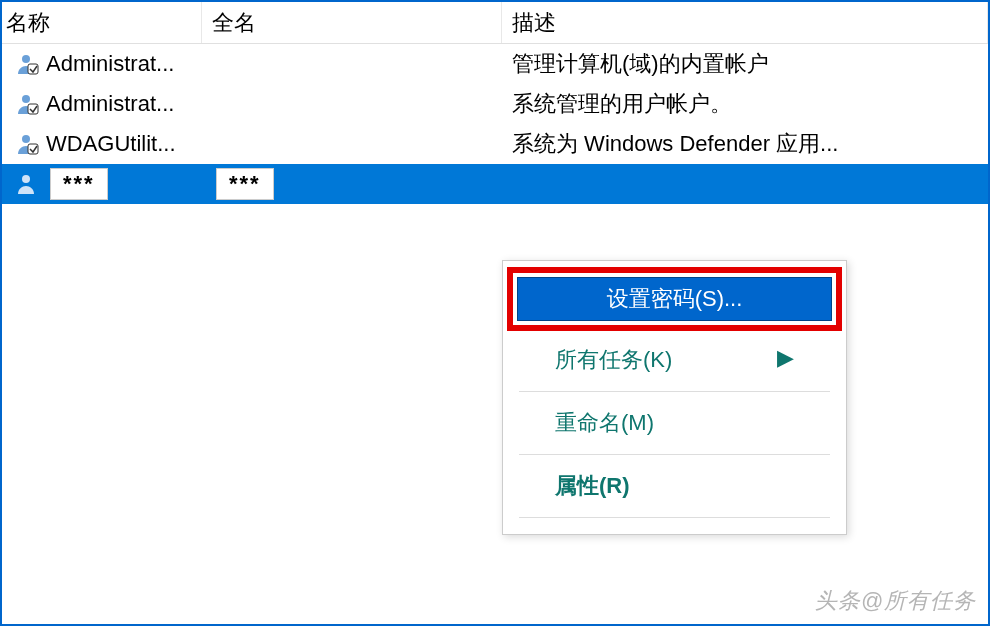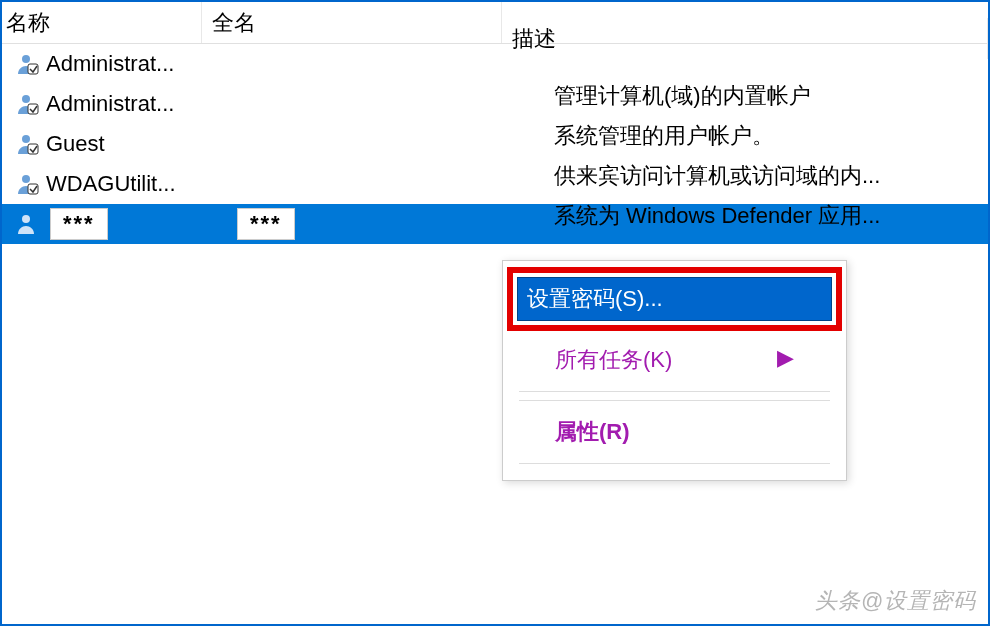--- a/index.html
+++ b/index.html
@@ -19,34 +19,33 @@
       position: relative;
     }
     .header-row {
       display: flex;
       height: 42px;
       border-bottom: 1px solid #e0e0e0;
       align-items: center;
     }
     .col-name { width: 200px; padding-left: 4px; }
     .col-fullname { width: 300px; padding-left: 10px; }
-    .col-desc { flex: 1; padding-left: 10px; margin-top: 32px; }
+    .col-desc { flex: 1; padding-left: 10px; }
     .header-cell {
       color: #000;
       font-size: 22px;
       border-right: 1px solid #e8e8e8;
       height: 100%;
       display: flex;
       align-items: center;
     }
     .row {
       display: flex;
       height: 40px;
       align-items: flex-start;
-      gap: 21px;
     }
     .row.selected {
       background: #0078d7;
       color: white;
     }
     .cell {
       height: 100%;
       display: flex;
       align-items: center;
     }
@@ -79,26 +78,27 @@
       padding: 8px 2px;
     }
     .menu-highlight-border {
       border: 6px solid #e30000;
       padding: 4px;
       margin: -2px 2px 6px 2px;
     }
     .menu-item-highlighted {
       background: #0066cc;
       color: white;
-      padding: 6px 9px;
+      padding: 6px 0;
+      text-align: center;
       border: 1px solid #004488;
     }
     .menu-item {
       padding: 8px 50px;
-      color: #a21caf;
+      color: #0f766e;
     }
     .menu-item.bold { font-weight: bold; }
     .menu-separator {
       height: 1px;
       background: #dddddd;
       margin: 8px 14px;
     }
     .watermark {
       position: absolute;
       right: 12px;
@@ -145,46 +145,31 @@
             <rect x="12" y="12" width="10" height="10" rx="2" fill="#fff" stroke="#333" stroke-width="1"></rect>
             <path d="M14 17l3 3 4-6" stroke="#333" stroke-width="1.5" fill="none"></path>
           </svg>
       </span>
       <span>Administrat...</span>
     </div>
     <div class="cell col-fullname"></div>
     <div class="cell col-desc">系统管理的用户帐户。</div>
   </div>
 
+
   <div class="row">
     <div class="cell col-name">
       <span class="icon-user">
         <svg viewBox="0 0 24 24">
             <circle cx="10" cy="7" r="4" fill="#6aa0d8"></circle>
             <path d="M2 22c0-5 4-8 8-8s8 3 8 8" fill="#6aa0d8"></path>
             <rect x="12" y="12" width="10" height="10" rx="2" fill="#fff" stroke="#333" stroke-width="1"></rect>
             <path d="M14 17l3 3 4-6" stroke="#333" stroke-width="1.5" fill="none"></path>
           </svg>
       </span>
-      <span>Guest</span>
-    </div>
-    <div class="cell col-fullname"></div>
-    <div class="cell col-desc">供来宾访问计算机或访问域的内...</div>
-  </div>
-
-  <div class="row">
-    <div class="cell col-name">
-      <span class="icon-user">
-        <svg viewBox="0 0 24 24">
-            <circle cx="10" cy="7" r="4" fill="#6aa0d8"></circle>
-            <path d="M2 22c0-5 4-8 8-8s8 3 8 8" fill="#6aa0d8"></path>
-            <rect x="12" y="12" width="10" height="10" rx="2" fill="#fff" stroke="#333" stroke-width="1"></rect>
-            <path d="M14 17l3 3 4-6" stroke="#333" stroke-width="1.5" fill="none"></path>
-          </svg>
-      </span>
       <span>WDAGUtilit...</span>
     </div>
     <div class="cell col-fullname"></div>
     <div class="cell col-desc">系统为 Windows Defender 应用...</div>
   </div>
 
   <div class="row selected">
     <div class="cell col-name">
       <span class="icon-user">
         <svg viewBox="0 0 24 24">
@@ -202,19 +187,20 @@
 
   <div class="context-menu">
     <div class="menu-highlight-border">
       <div class="menu-item-highlighted">设置密码(S)...</div>
     </div>
     <div class="menu-item">
       <span>所有任务(K)</span>
       <span style="float:right;">▶</span>
     </div>
     <div class="menu-separator"></div>
+    <div class="menu-item">重命名(M)</div>
     <div class="menu-separator"></div>
     <div class="menu-item bold">属性(R)</div>
     <div class="menu-separator"></div>
   </div>
 
-  <div class="watermark">头条@设置密码</div>
+  <div class="watermark">头条@所有任务</div>
 </div>
 
 </body></html>

